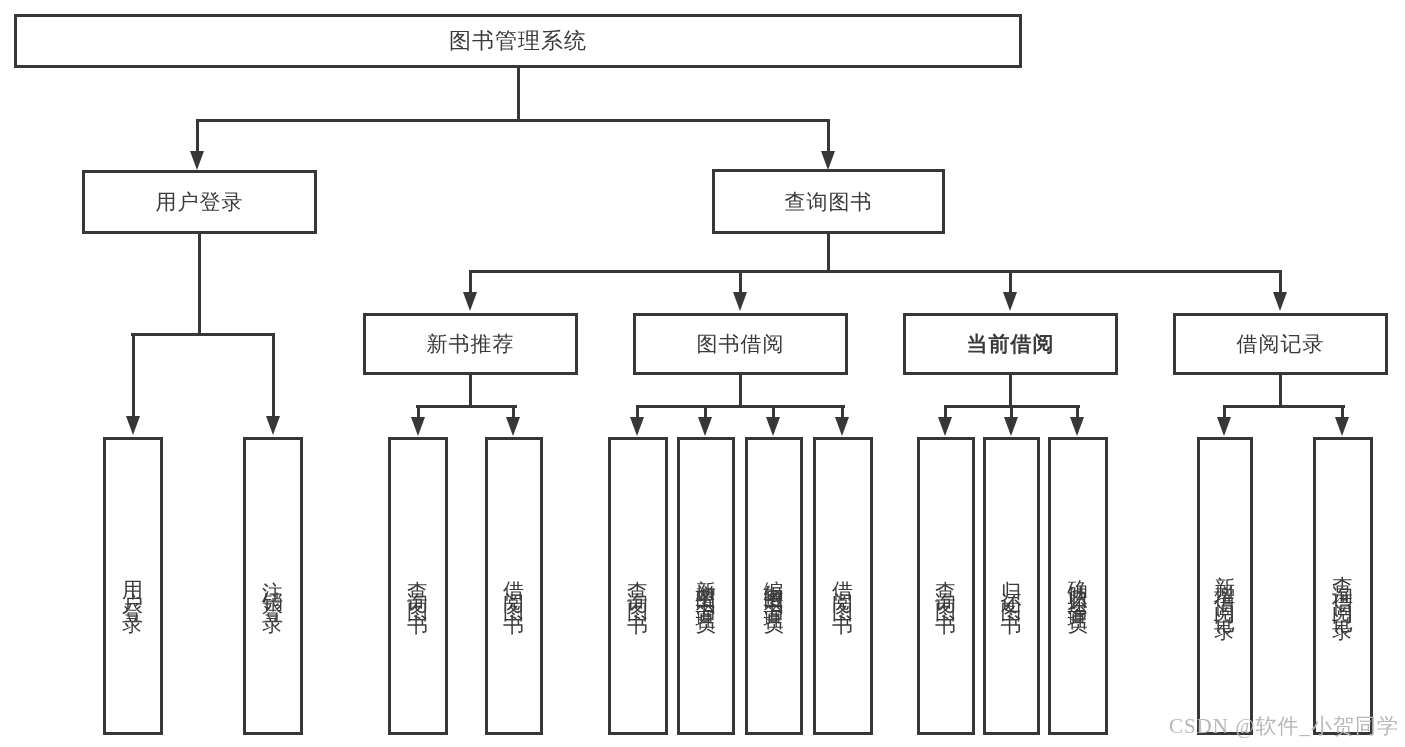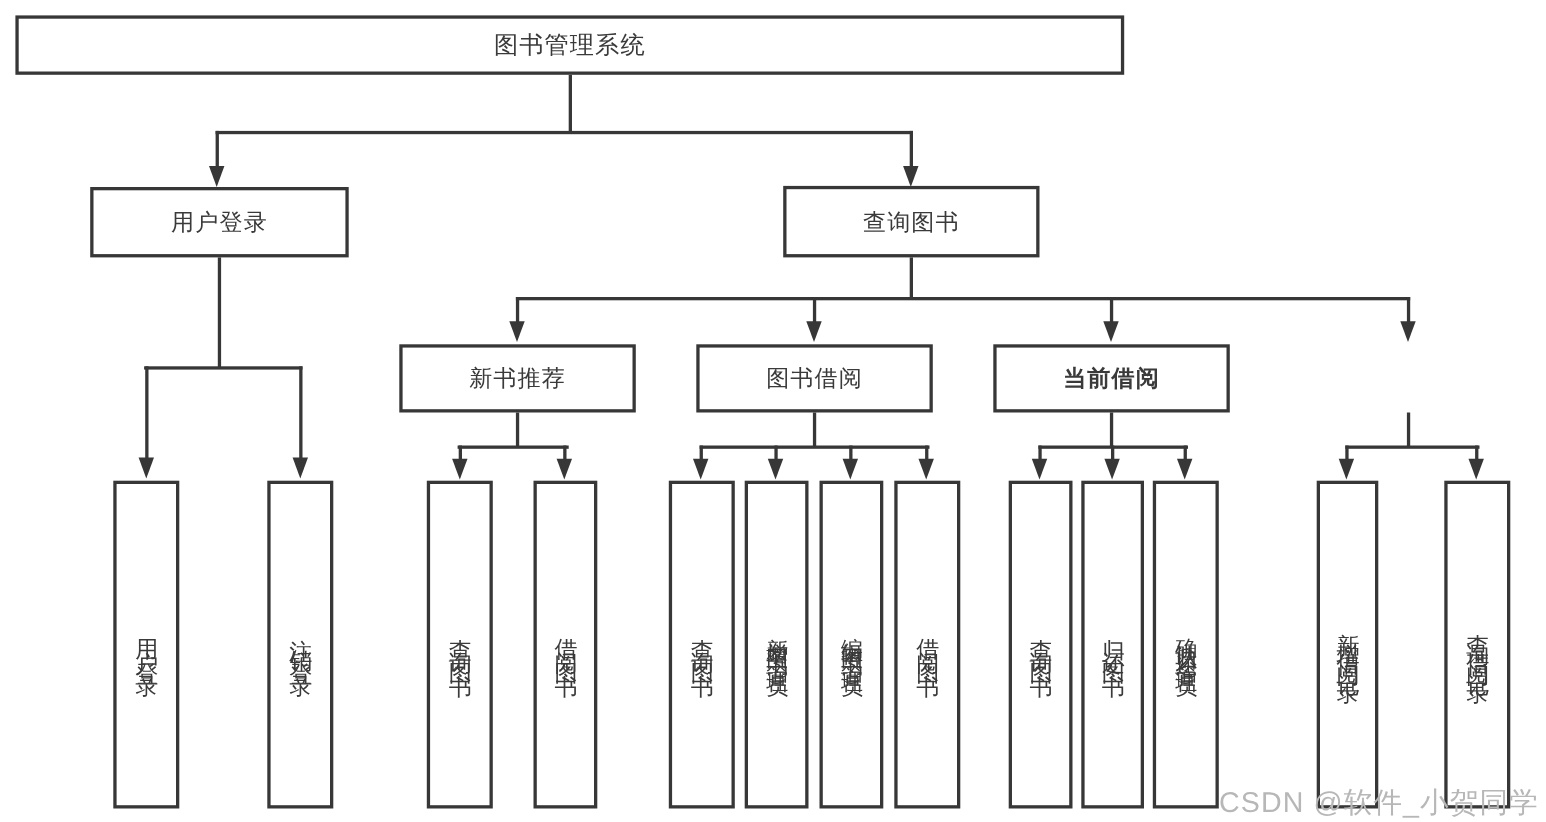--- a/index.html
+++ b/index.html
@@ -43,24 +43,25 @@
     position: absolute;
     width: 0; height: 0;
     border-left: 7px solid transparent;
     border-right: 7px solid transparent;
     border-top: 19px solid #373737;
   }
   .watermark {
     position: absolute;
     right: 6px;
     top: 712px;
-    font-size: 26px;
+    font-size: 21px;
     color: #b7b7b7;
     letter-spacing: 1px;
     z-index: 5;
+    font-family: Liberation Serif, serif;
   }
 </style>
 </head>
 <body>
 
 <div class="canvas">
 
   <div class="box root" style="left:14px; top:14px; width:1008px; height:54px;">图书管理系统</div>
 
   <div class="vline" style="left:517px; top:68px;  height:52px;"></div>
@@ -87,20 +88,21 @@
   <div class="vline" style="left:739px;  top:270px; height:24px;"></div>
   <div class="arrowhead" style="left:733px;  top:292px;"></div>
   <div class="vline" style="left:1009px; top:270px; height:24px;"></div>
   <div class="arrowhead" style="left:1003px; top:292px;"></div>
   <div class="vline" style="left:1279px; top:270px; height:24px;"></div>
   <div class="arrowhead" style="left:1273px; top:292px;"></div>
 
   <div class="box" style="left:633px; top:313px; width:215px; height:62px;">图书借阅</div>
   <div class="box" style="left:363px; top:313px; width:215px; height:62px;">新书推荐</div>
   <div class="box" style="left:903px; top:313px; width:215px; height:62px;font-weight:bold;">当前借阅</div>
+  <div class="box" style="left:1173px; top:313px; width:215px; height:62px;">借阅记录</div>
 
   <div class="vline" style="left:469px; top:375px; height:32px;"></div>
   <div class="hline" style="left:416px; top:405px; width:101px;"></div>
   <div class="vline" style="left:417px; top:405px; height:14px;"></div>
   <div class="arrowhead" style="left:411px; top:417px;"></div>
   <div class="vline" style="left:512px; top:405px; height:14px;"></div>
   <div class="arrowhead" style="left:506px; top:417px;"></div>
 
   <div class="vline" style="left:739px; top:375px; height:32px;"></div>
   <div class="hline" style="left:636px; top:405px; width:209px;"></div>

